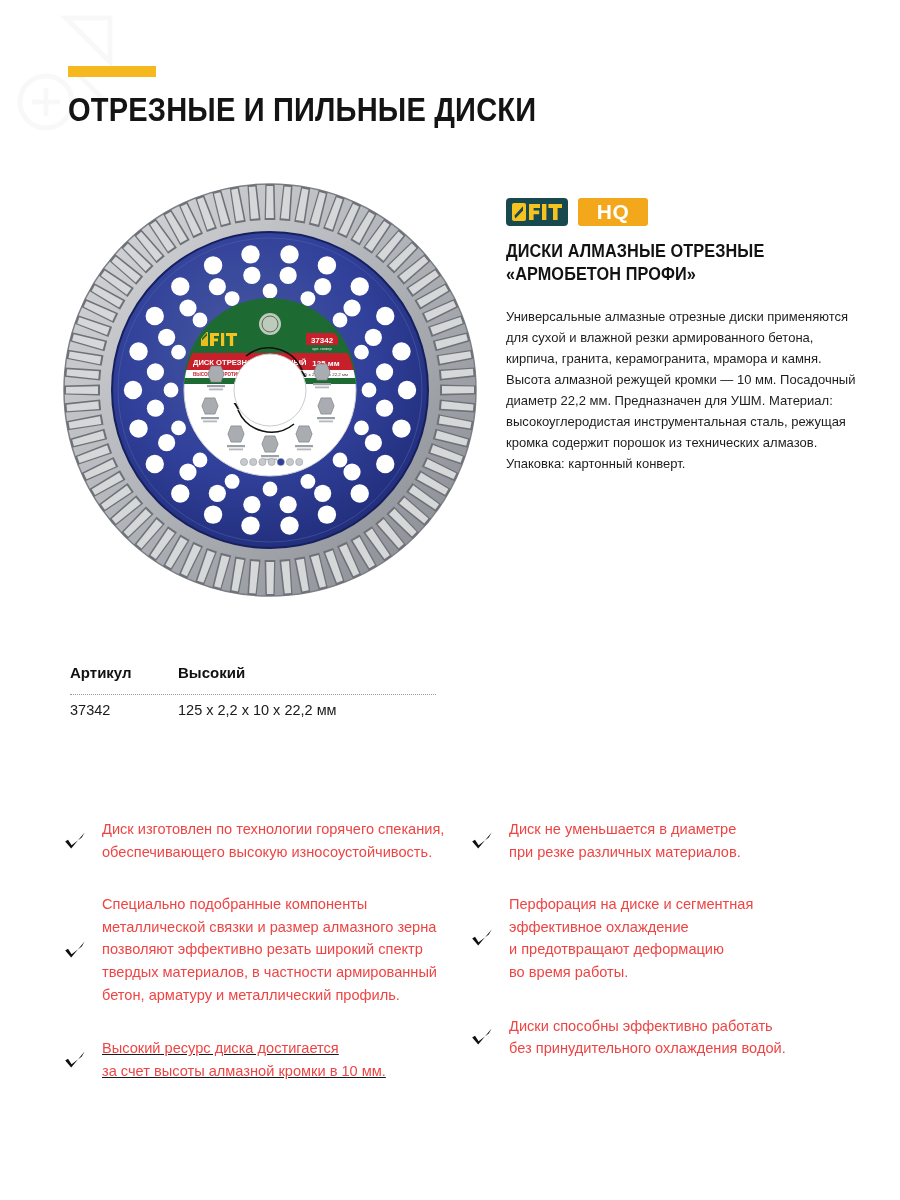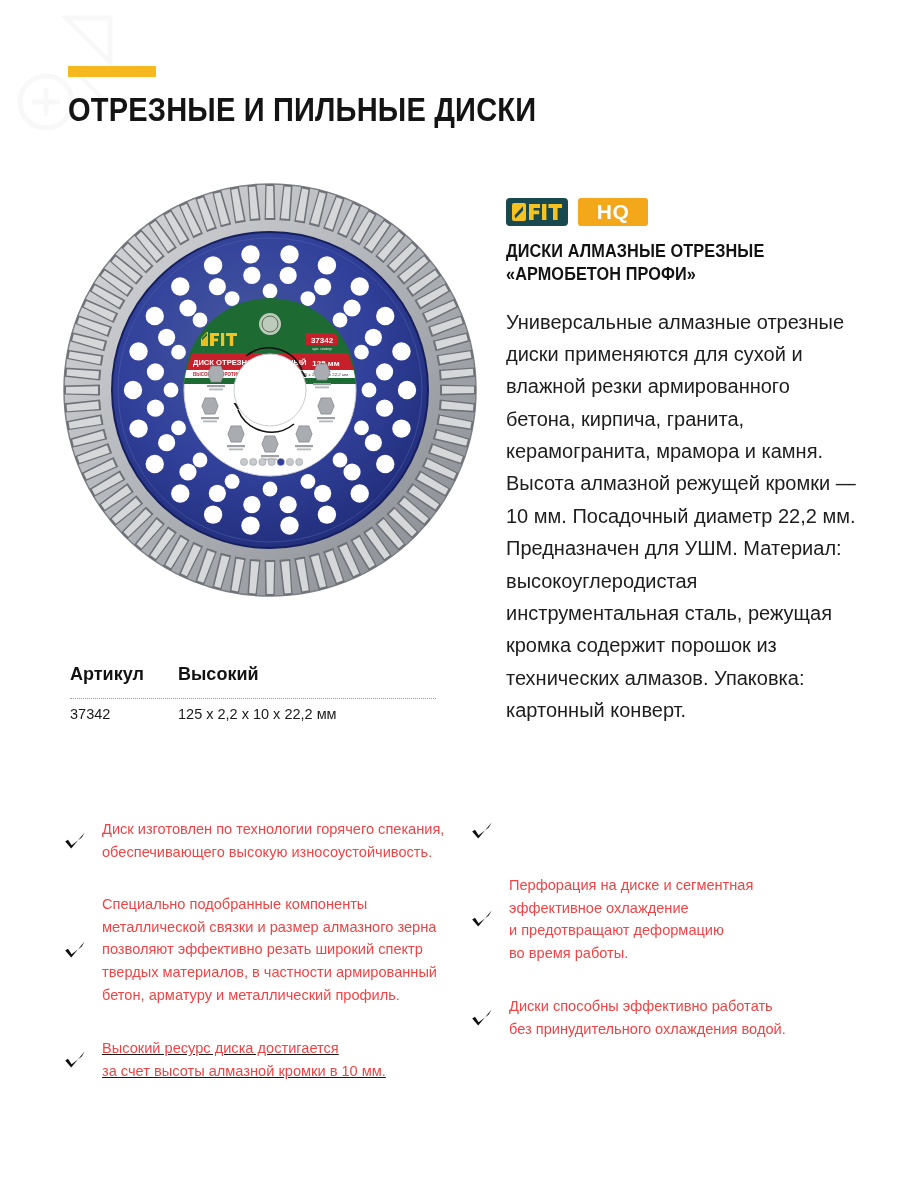--- a/index.html
+++ b/index.html
@@ -66,30 +66,30 @@
   .product-title{
     margin-top:14px;
     font-family:"Liberation Sans Narrow","Liberation Sans",sans-serif;
     font-weight:700;font-size:17.5px;line-height:1.33;
     letter-spacing:.1px;color:#121212;
     transform:scaleX(.93);transform-origin:left top;
   }
   .product-title div{white-space:nowrap;}
   .product-desc{
     margin-top:19px;
-    font-size:20px;line-height:1.62;color:#1d1d1d;
+    font-size:13px;line-height:1.62;color:#1d1d1d;
   }
   .product-desc p{margin:0;}
 
   
   .spec-table{
     position:absolute;left:70px;top:664px;width:366px;
   }
   .spec-head{
-    display:flex;font-weight:700;font-size:18px;color:#111;
+    display:flex;font-weight:700;font-size:15px;color:#111;
     padding-bottom:13px;
   }
   .spec-row{
     display:flex;font-size:14.5px;color:#1a1a1a;
     padding:7px 0 7px;
     border-top:1px dotted #9a9a9a;
   }
   .spec-row.last{border-bottom:1px dotted #9a9a9a;}
   .col-art{width:108px;flex:0 0 108px;}
   .col-size{flex:1 1 auto;}
@@ -468,20 +468,24 @@
       </div>
     </div>
 
     <div class="feat-col right-col">
       <div class="feat-item">
         <span class="feat-check">
           <svg viewBox="0 0 24 24">
               <path d="M2.2 12.6 L8.2 19.4 L21.6 3.6 L18.8 8.6 L8.6 16.2 L5 10.8 Z" fill="#111111"></path>
             </svg>
         </span>
+        <span class="feat-text">
+          <div>Диск не уменьшается в диаметре</div>
+          <div>при резке различных материалов.</div>
+        </span>
       </div>
       <div class="feat-item">
         <span class="feat-check">
           <svg viewBox="0 0 24 24">
               <path d="M2.2 12.6 L8.2 19.4 L21.6 3.6 L18.8 8.6 L8.6 16.2 L5 10.8 Z" fill="#111111"></path>
             </svg>
         </span>
         <span class="feat-text">
           <div>Перфорация на диске и сегментная</div>
           <div>эффективное охлаждение</div>

